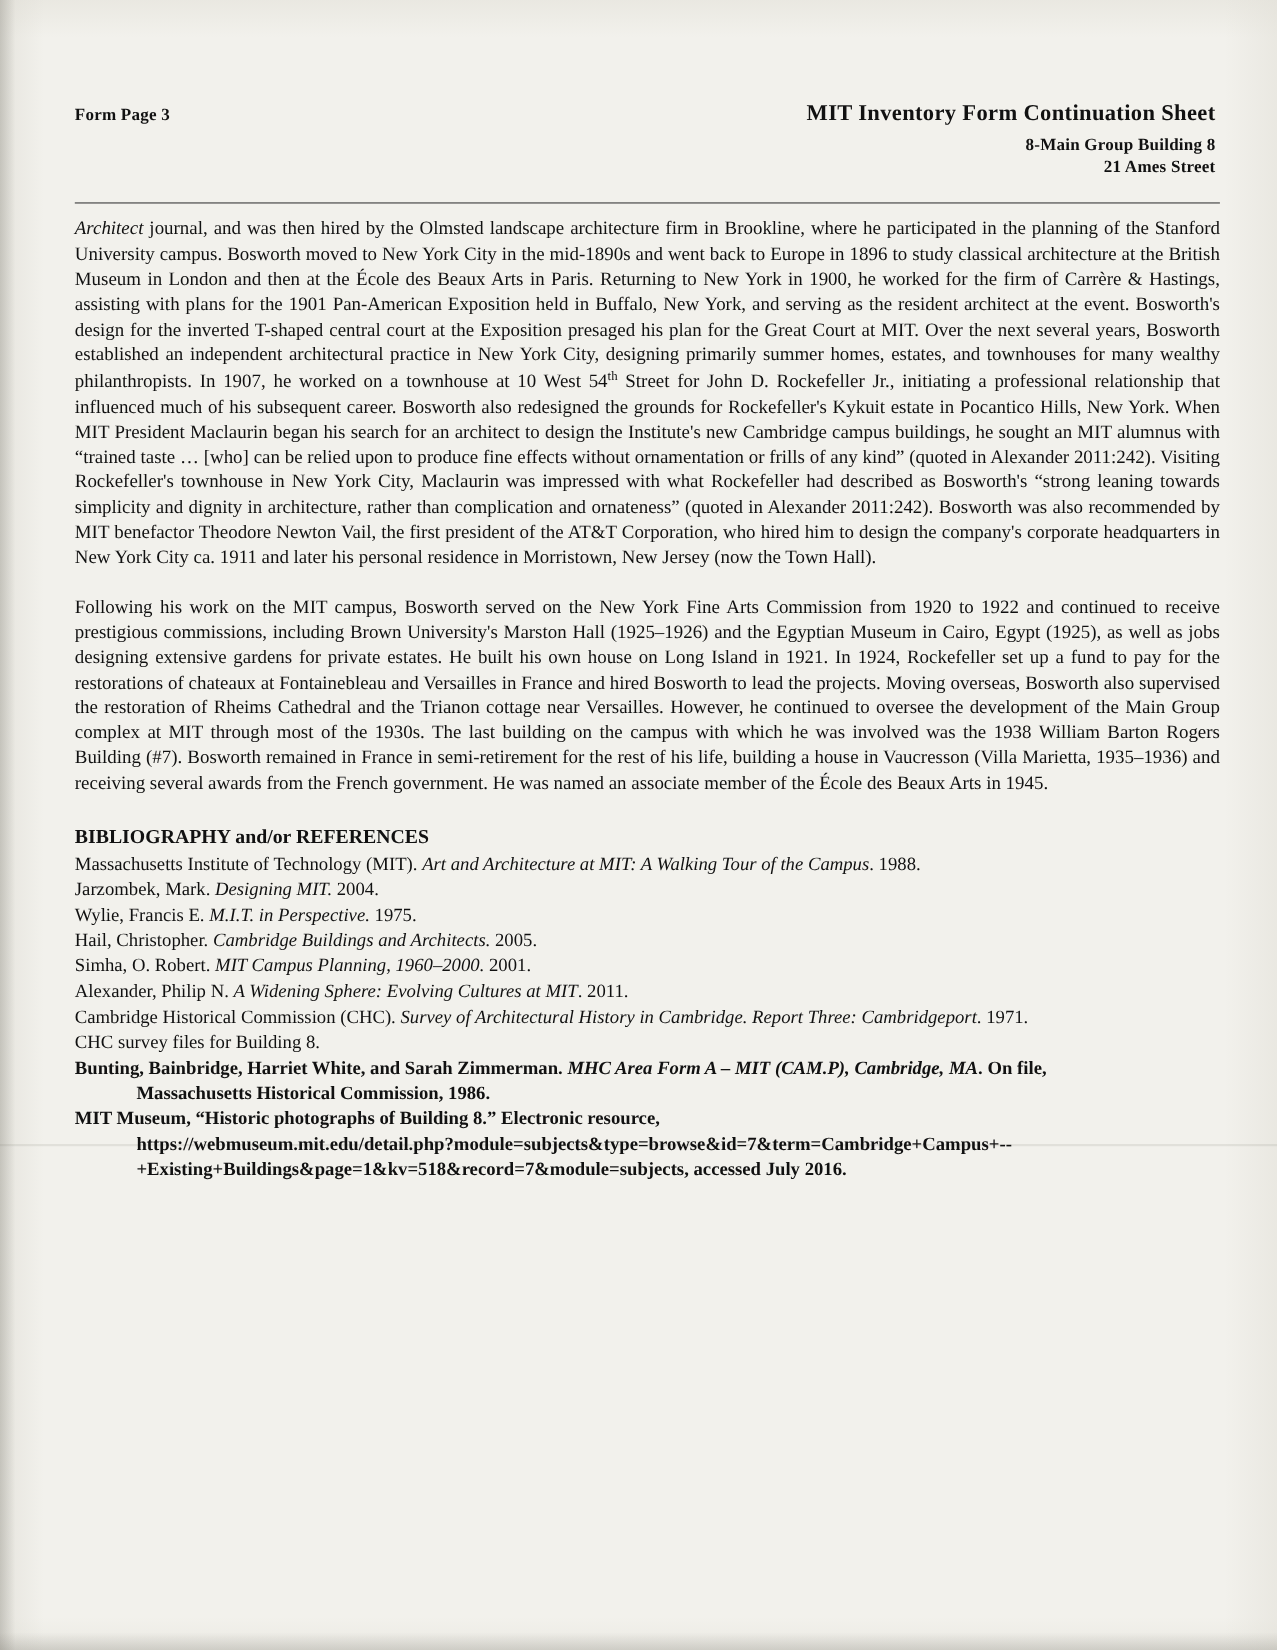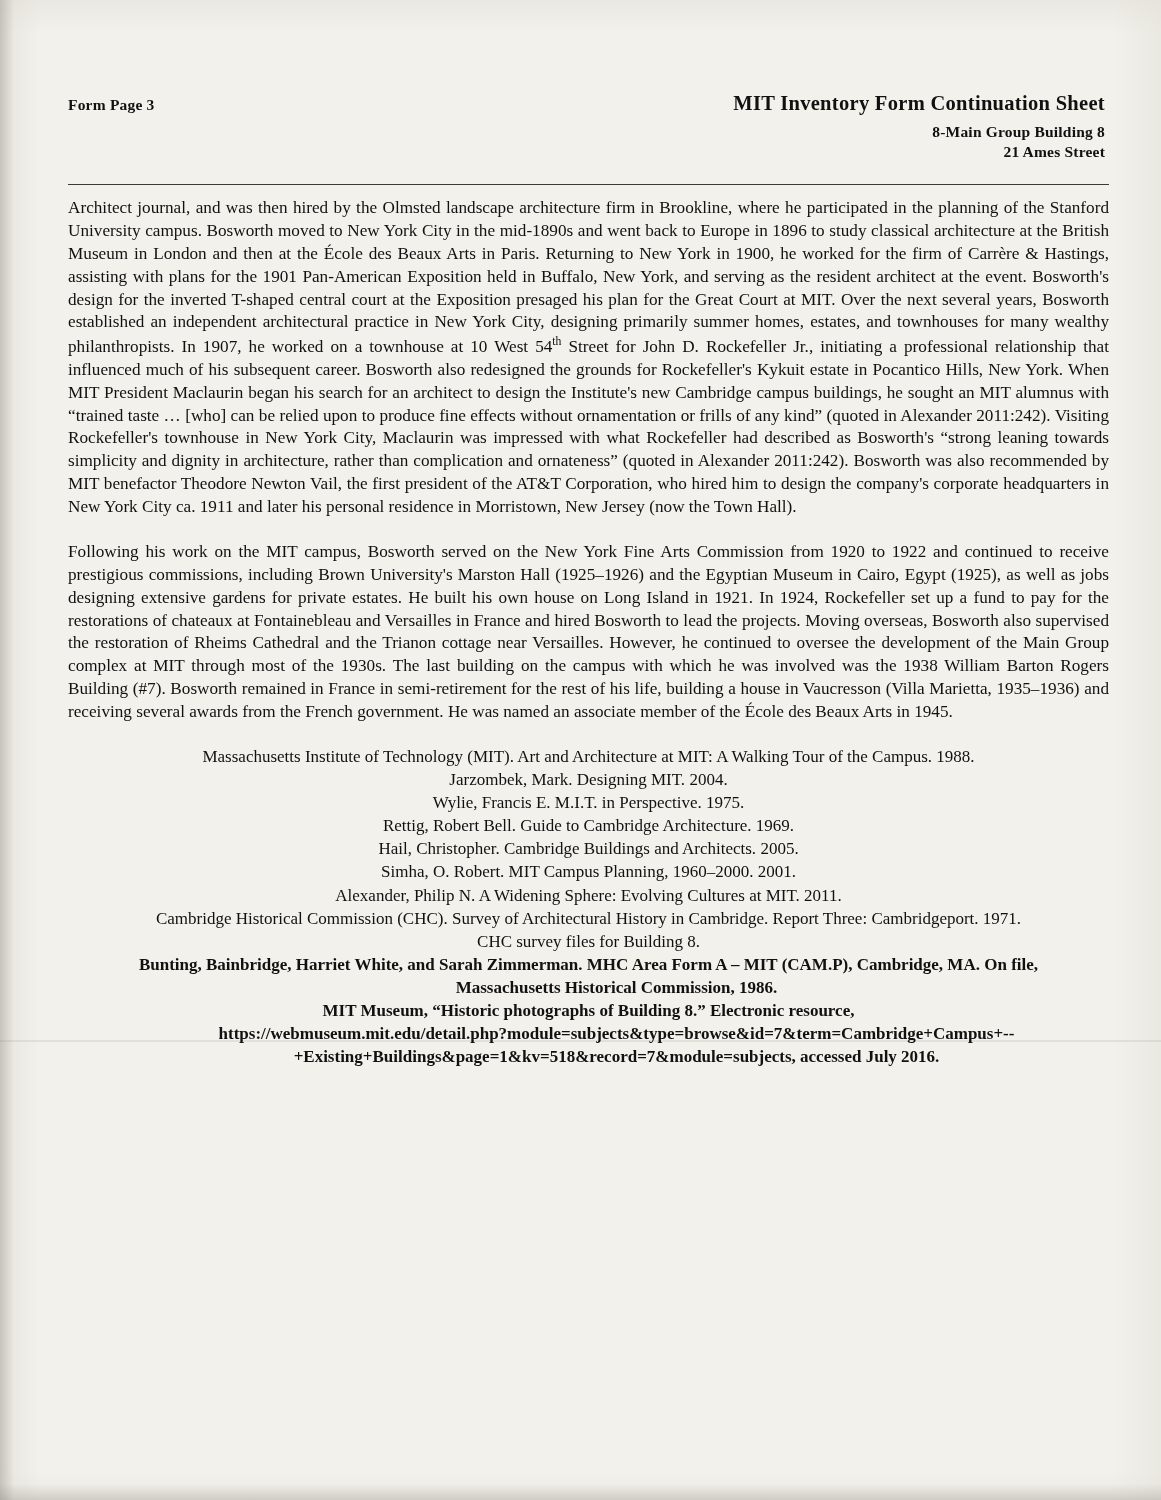--- a/index.html
+++ b/index.html
@@ -84,35 +84,34 @@
     margin-top: 6px;
     margin-bottom: 12px;
   }
   p.body {
     text-align: justify;
     font-size: 17.2px;
     line-height: 1.33;
     margin: 0 0 22px 0;
     hyphens: none;
   }
-  .ital { }
+  .ital { font-style: italic; }
   sup { font-size: 0.68em; vertical-align: super; }
 
   h2.section {
     font-weight: bold;
     font-size: 18px;
     margin: 26px 0 4px 0;
   }
   .bib {
     font-size: 17px;
     line-height: 1.30;
   }
   .bib div {
     margin-bottom: 1px;
-    text-align: center;
   }
   .bib .indent {
     padding-left: 56px;
   }
   .bold-entry { font-weight: bold; }
   .photo-sec {
     margin-top: 56px;
   }
   .photo-line {
     font-size: 17.2px;
@@ -158,26 +157,26 @@
         <div class="hdr-sub2">21 Ames Street</div>
       </div>
     </div>
 
     <div class="rule"></div>
 
     <p class="body"><span class="ital">Architect</span><span> journal, and was then hired by the Olmsted landscape architecture firm in Brookline, where he participated in the planning of the Stanford University campus. Bosworth moved to New York City in the mid-1890s and went back to Europe in 1896 to study classical architecture at the British Museum in London and then at the École des Beaux Arts in Paris. Returning to New York in 1900, he worked for the firm of Carrère &amp; Hastings, assisting with plans for the 1901 Pan-American Exposition held in Buffalo, New York, and serving as the resident architect at the event. Bosworth's design for the inverted T-shaped central court at the Exposition presaged his plan for the Great Court at MIT. Over the next several years, Bosworth established an independent architectural practice in New York City, designing primarily summer homes, estates, and townhouses for many wealthy philanthropists. In 1907, he worked on a townhouse at 10 West 54</span><sup>th</sup><span> Street for John D. Rockefeller Jr., initiating a professional relationship that influenced much of his subsequent career. Bosworth also redesigned the grounds for Rockefeller's Kykuit estate in Pocantico Hills, New York. When MIT President Maclaurin began his search for an architect to design the Institute's new Cambridge campus buildings, he sought an MIT alumnus with “trained taste … [who] can be relied upon to produce fine effects without ornamentation or frills of any kind” (quoted in Alexander 2011:242). Visiting Rockefeller's townhouse in New York City, Maclaurin was impressed with what Rockefeller had described as Bosworth's “strong leaning towards simplicity and dignity in architecture, rather than complication and ornateness” (quoted in Alexander 2011:242). Bosworth was also recommended by MIT benefactor Theodore Newton Vail, the first president of the AT&amp;T Corporation, who hired him to design the company's corporate headquarters in New York City ca. 1911 and later his personal residence in Morristown, New Jersey (now the Town Hall).</span></p>
 
     <p class="body">Following his work on the MIT campus, Bosworth served on the New York Fine Arts Commission from 1920 to 1922 and continued to receive prestigious commissions, including Brown University's Marston Hall (1925–1926) and the Egyptian Museum in Cairo, Egypt (1925), as well as jobs designing extensive gardens for private estates. He built his own house on Long Island in 1921. In 1924, Rockefeller set up a fund to pay for the restorations of chateaux at Fontainebleau and Versailles in France and hired Bosworth to lead the projects. Moving overseas, Bosworth also supervised the restoration of Rheims Cathedral and the Trianon cottage near Versailles. However, he continued to oversee the development of the Main Group complex at MIT through most of the 1930s. The last building on the campus with which he was involved was the 1938 William Barton Rogers Building (#7). Bosworth remained in France in semi-retirement for the rest of his life, building a house in Vaucresson (Villa Marietta, 1935–1936) and receiving several awards from the French government. He was named an associate member of the École des Beaux Arts in 1945.</p>
 
+    <h2 class="section">BIBLIOGRAPHY and/or REFERENCES</h2>
 
     <div class="bib">
       <div><span>Massachusetts Institute of Technology (MIT). </span><span class="ital">Art and Architecture at MIT: A Walking Tour of the Campus</span><span>. 1988.</span></div>
       <div><span>Jarzombek, Mark. </span><span class="ital">Designing MIT.</span><span> 2004.</span></div>
       <div><span>Wylie, Francis E. </span><span class="ital">M.I.T. in Perspective.</span><span> 1975.</span></div>
-      <div><span>Rettig, Robert Bell. </span><span class="ital">Guide to Cambridge Architecture.</span><span> 1969.</span></div>
       <div><span>Hail, Christopher. </span><span class="ital">Cambridge Buildings and Architects.</span><span> 2005.</span></div>
       <div><span>Simha, O. Robert. </span><span class="ital">MIT Campus Planning, 1960–2000.</span><span> 2001.</span></div>
       <div><span>Alexander, Philip N. </span><span class="ital">A Widening Sphere: Evolving Cultures at MIT</span><span>. 2011.</span></div>
       <div><span>Cambridge Historical Commission (CHC). </span><span class="ital">Survey of Architectural History in Cambridge. Report Three: Cambridgeport</span><span>. 1971.</span></div>
       <div><span>CHC survey files for Building 8.</span></div>
 
       <div class="bold-entry"><span>Bunting, Bainbridge, Harriet White, and Sarah Zimmerman. </span><span class="ital">MHC Area Form A – MIT (CAM.P), Cambridge, MA</span><span>. On file,</span></div>
       <div class="bold-entry indent">Massachusetts Historical Commission, 1986.</div>
 
       <div class="bold-entry">MIT Museum, “Historic photographs of Building 8.” Electronic resource,</div>

